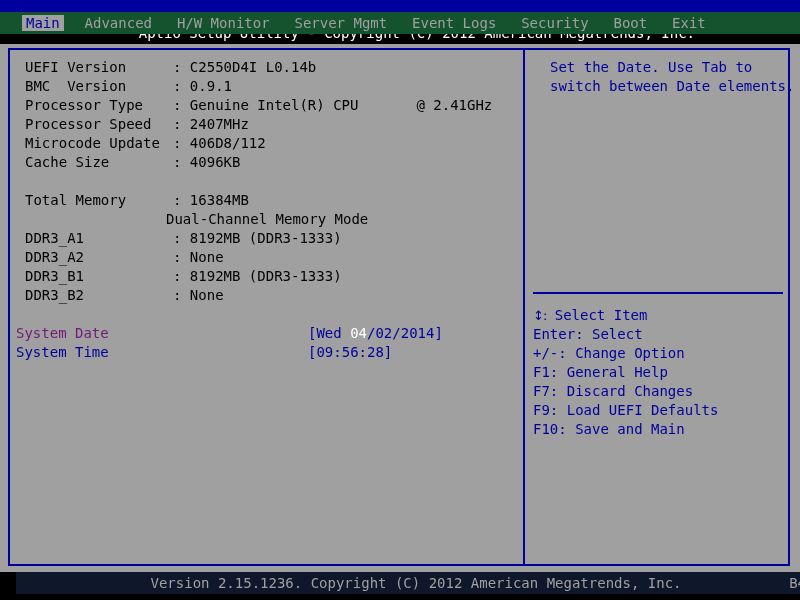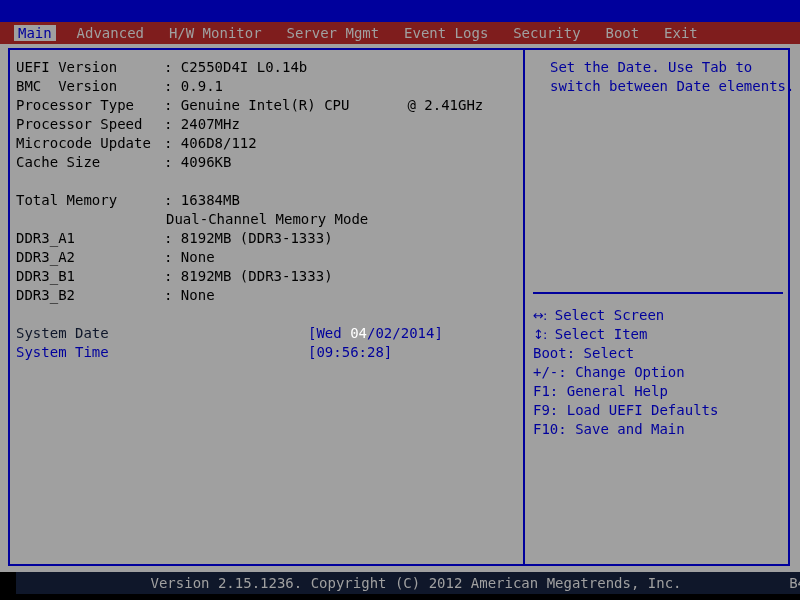--- a/index.html
+++ b/index.html
@@ -27,26 +27,26 @@
     background: #00009c;
     color: #ffffff;
     text-align: center;
     line-height: 22px;
     white-space: pre;
   }
 
   
   #menu-bar {
     position: absolute;
-    left: 0; top: 22px;
+    left: 0; top: 12px;
     width: 800px; height: 22px;
-    background: #7f1d1d;
+    background: #14532d;
     line-height: 22px;
     white-space: pre;
-    padding-left: 14px;
+    padding-left: 22px;
     box-sizing: border-box;
   }
   .menu-tab {
     color: #a0a0a0;
     padding: 0 4px;
     white-space: pre;
   }
   .menu-tab.active {
     background: #a0a0a0;
     color: #00009c;
@@ -82,20 +82,21 @@
   #left-pane {
     position: absolute;
     left: 16px; top: 14px;
     width: 500px;
     white-space: pre;
   }
   .info-row {
     height: 19px;
     white-space: pre;
     color: #000000;
+    margin-left: 9px;
   }
   .info-label {
     display: inline-block;
     width: 148px;
     white-space: pre;
   }
   .info-sep { white-space: pre; }
   .info-value { white-space: pre; }
   .info-extra {
     display: inline-block;
@@ -115,21 +116,21 @@
     height: 19px;
     white-space: pre;
     position: relative;
   }
   .setting-label {
     display: inline-block;
     width: 292px;
     color: #00009c;
     white-space: pre;
   }
-  .setting-label.selected { color: #0f172a; }
+  .setting-label.selected { color: #701a75; }
   .setting-value {
     color: #00009c;
     white-space: pre;
   }
   .val-hi { color: #ffffff; }
 
   
   #help-pane {
     position: absolute;
     left: 550px; top: 14px;
@@ -202,25 +203,25 @@
 
   <div id="body-area">
     <div id="content-frame"></div>
     <div id="pane-divider"></div>
 
     <div id="left-pane"><div class="info-row"><span class="info-label">UEFI Version</span><span class="info-sep">: </span><span class="info-value">C2550D4I L0.14b</span></div><div class="info-row"><span class="info-label">BMC  Version</span><span class="info-sep">: </span><span class="info-value">0.9.1</span></div><div class="info-row"><span class="info-label">Processor Type</span><span class="info-sep">: </span><span class="info-value">Genuine Intel(R) CPU</span><span class="info-extra">@ 2.41GHz</span></div><div class="info-row"><span class="info-label">Processor Speed</span><span class="info-sep">: </span><span class="info-value">2407MHz</span></div><div class="info-row"><span class="info-label">Microcode Update</span><span class="info-sep">: </span><span class="info-value">406D8/112</span></div><div class="info-row"><span class="info-label">Cache Size</span><span class="info-sep">: </span><span class="info-value">4096KB</span></div><div class="spacer-row"></div><div class="info-row"><span class="info-label">Total Memory</span><span class="info-sep">: </span><span class="info-value">16384MB</span></div><div class="indent-row">Dual-Channel Memory Mode</div><div class="info-row"><span class="info-label">DDR3_A1</span><span class="info-sep">: </span><span class="info-value">8192MB (DDR3-1333)</span></div><div class="info-row"><span class="info-label">DDR3_A2</span><span class="info-sep">: </span><span class="info-value">None</span></div><div class="info-row"><span class="info-label">DDR3_B1</span><span class="info-sep">: </span><span class="info-value">8192MB (DDR3-1333)</span></div><div class="info-row"><span class="info-label">DDR3_B2</span><span class="info-sep">: </span><span class="info-value">None</span></div><div class="spacer-row"></div><div class="setting-row"><span class="setting-label selected">System Date</span><span class="setting-value"><span>[Wed </span><span class="val-hi">04</span><span>/02/2014]</span></span></div><div class="setting-row"><span class="setting-label">System Time</span><span class="setting-value">[09:56:28]</span></div></div>
 
     <div id="help-pane"><div class="help-line">Set the Date. Use Tab to</div><div class="help-line">switch between Date elements.</div></div>
     <div id="help-separator"></div>
     <div id="legend-pane">
-        <div class="legend-line"><span class="legend-arrows">↔:</span><span> Select Screen</span></div>
         <div class="legend-line"><span class="legend-arrows">↕:</span><span> Select Item</span></div>
-        <div class="legend-line"><span>Boot:</span><span> Select</span></div>
+        <div class="legend-line"><span>Enter:</span><span> Select</span></div>
         <div class="legend-line"><span>+/-:</span><span> Change Option</span></div>
         <div class="legend-line"><span>F1:</span><span> General Help</span></div>
+        <div class="legend-line"><span>F7:</span><span> Discard Changes</span></div>
         <div class="legend-line"><span>F9:</span><span> Load UEFI Defaults</span></div>
         <div class="legend-line"><span>F10:</span><span> Save and Main</span></div>
       </div>
   </div>
 
   <div id="footer-bar">
     <span id="footer-text">Version 2.15.1236. Copyright (C) 2012 American Megatrends, Inc.</span>
     <span id="footer-code">B4</span>
   </div>
 

